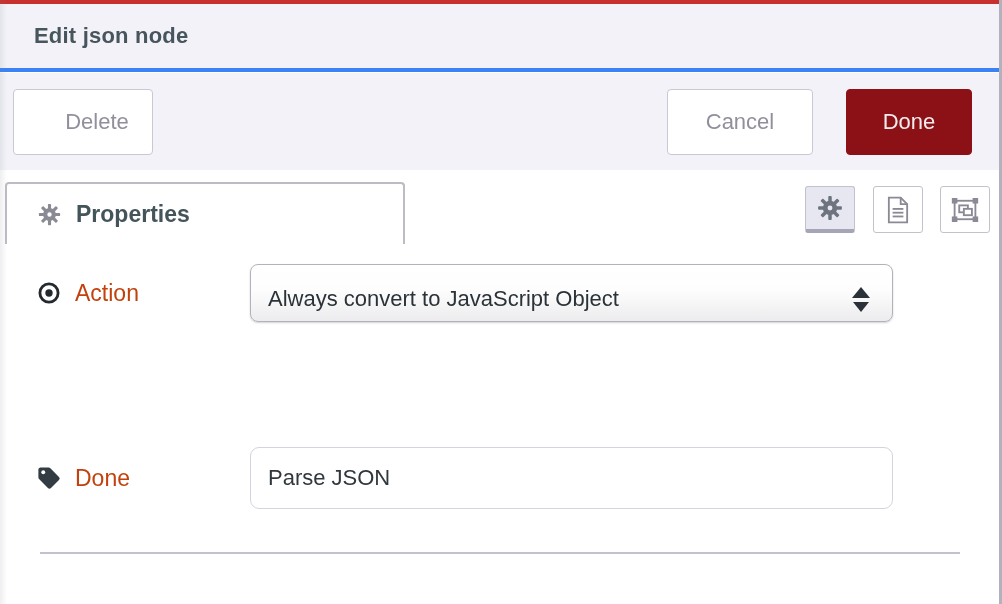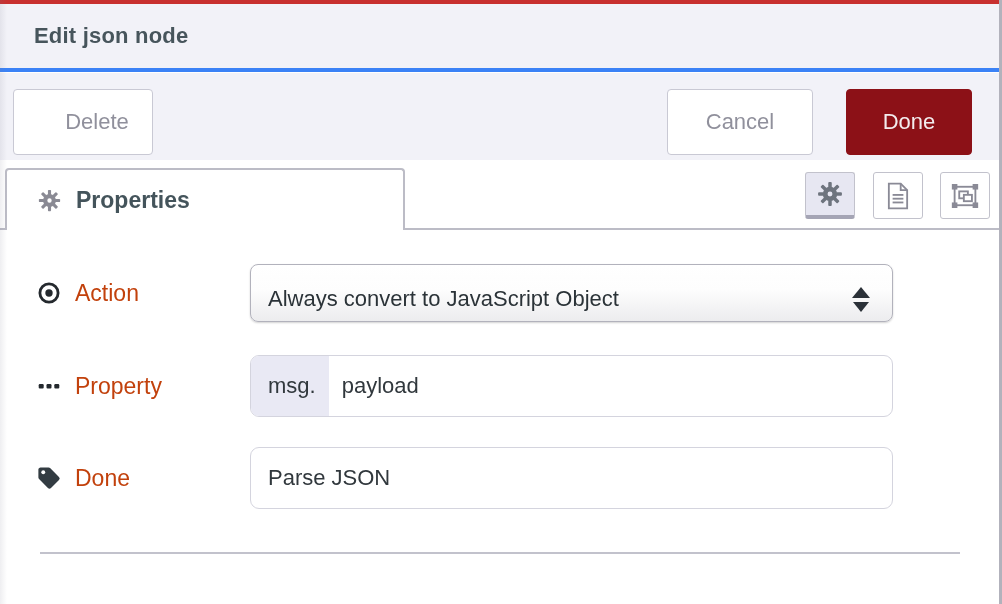--- a/index.html
+++ b/index.html
@@ -75,21 +75,21 @@
   .btn-cancel { left: 667px; width: 146px; }
   .btn-done {
     left: 846px; width: 126px;
     background: #8c1117;
     border: 1px solid #8c1117;
     color: #f3eced;
   }
   
   .tabbar {
     position: absolute;
-    left: 0; top: 160px; width: 100%; height: 70px;
+    left: 0; top: 174px; width: 100%; height: 70px;
     background: #ffffff;
     padding-left: 26px;
   }
   .tabbar::after {
     content: "";
     position: absolute;
     left: 0; bottom: 0; width: 100%;
     border-bottom: 2px solid #bcbcc6;
   }
   .tab-active {
@@ -326,38 +326,20 @@
         <div class="select-box">
           <span class="select-value">Always convert to JavaScript Object</span>
           <span class="spin-arrows">
             <span class="arr-up"></span>
             <span class="arr-down"></span>
           </span>
         </div>
       </div>
     </div>
 
-    <div class="form-row row-property">
-      <div class="form-label">
-        <span class="icon">
-          <svg width="26" height="26" viewBox="0 0 24 24" fill="#24292e">
-            <rect x="2.5" y="10.2" width="4.6" height="4.2" rx="1"></rect>
-            <rect x="9.7" y="10.2" width="4.6" height="4.2" rx="1"></rect>
-            <rect x="16.9" y="10.2" width="4.6" height="4.2" rx="1"></rect>
-          </svg>
-        </span>
-        <span>Property</span>
-      </div>
-      <div class="field">
-        <div class="input-wrap">
-          <span class="input-prefix">msg.</span>
-          <input class="text-input" type="text" value="payload" style="">
-        </div>
-      </div>
-    </div>
 
     <div class="form-row row-name">
       <div class="form-label">
         <span class="icon">
           <svg width="26" height="26" viewBox="0 0 24 24">
             <path fill="#333c42" d="M2.2 11.6V4.2c0-1.1.9-2 2-2h7.4c.53 0 1.04.21 1.41.59l8.2 8.2a2 2 0 0 1 0 2.83l-7.37 7.37a2 2 0 0 1-2.83 0l-8.2-8.2a2 2 0 0 1-.61-1.39z"></path>
             <circle cx="6.7" cy="6.7" r="1.8" fill="#ffffff"></circle>
           </svg>
         </span>
         <span>Done</span>

